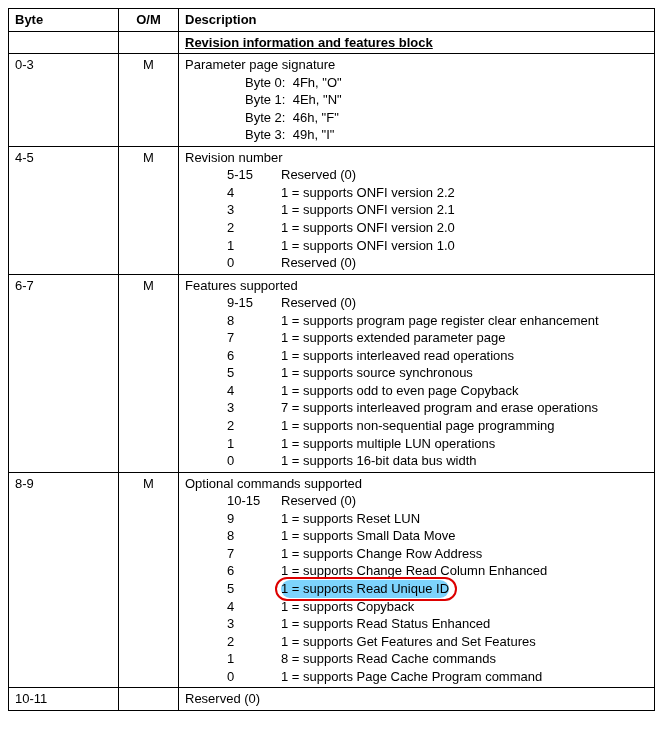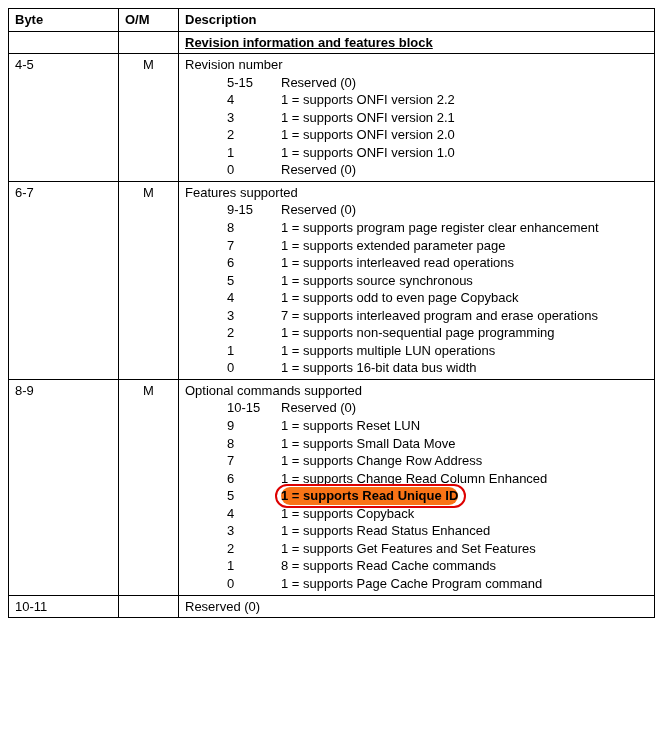--- a/index.html
+++ b/index.html
@@ -59,24 +59,23 @@
     box-sizing: content-box;
   }
   .bit-val {
     flex: 1 1 auto;
   }
 
   
   .hl-wrap {
     position: relative;
     display: inline-block;
-    background: #f97316;
+    background: #7dd3fc;
     border-radius: 12px;
     z-index: 1;
-    font-weight: bold;
   }
   .hl-ring {
     position: absolute;
     left: -6px; right: -8px; top: -3px; bottom: -3px;
     border: 2px solid #d00;
     border-radius: 14px;
     pointer-events: none;
     z-index: 2;
   }
 </style>
@@ -86,30 +85,43 @@
 <table class="main">
   <colgroup>
     <col class="c-byte">
       <col class="c-om">
       <col class="c-desc">
   </colgroup>
 
   <tbody>
       <tr>
     <th>Byte</th>
-    <th style="text-align:left">O/M</th>
+    <th style="text-align:center">O/M</th>
     <th>Description</th>
   </tr>
 
   <tr>
     <td class="byte"></td>
     <td class="om"></td>
     <td class="desc section-heading">Revision information and features block</td>
   </tr>
 
+  <tr>
+    <td class="byte">0-3</td>
+    <td class="om">M</td>
+    <td class="desc">
+      <span class="title">Parameter page signature</span>
+      <div class="sig-list">
+        <div class="sig-line">Byte 0:  4Fh, "O"</div>
+        <div class="sig-line">Byte 1:  4Eh, "N"</div>
+        <div class="sig-line">Byte 2:  46h, "F"</div>
+        <div class="sig-line">Byte 3:  49h, "I"</div>
+      </div>
+    </td>
+  </tr>
 
   <tr>
     <td class="byte">4-5</td>
     <td class="om">M</td>
     <td class="desc">
       <span class="title">Revision number</span>
       <div>
             <div class="bit-row">
               <div class="bit-key">5-15</div>
               <div class="bit-val">Reserved (0)</div>

